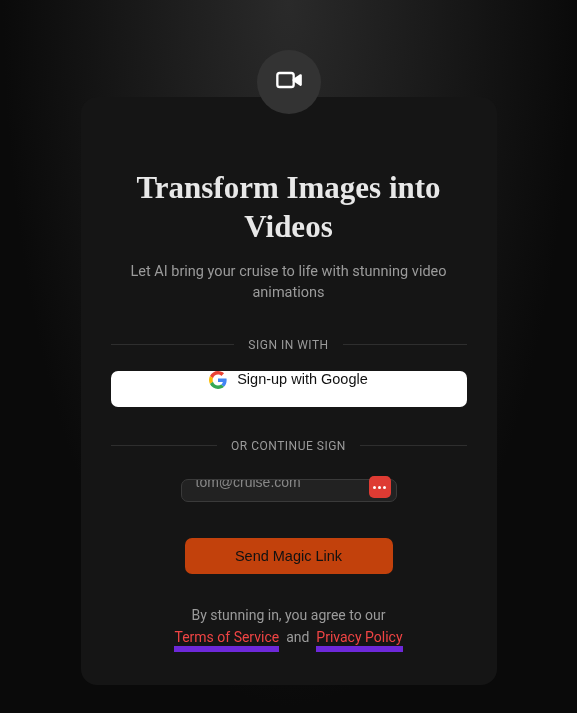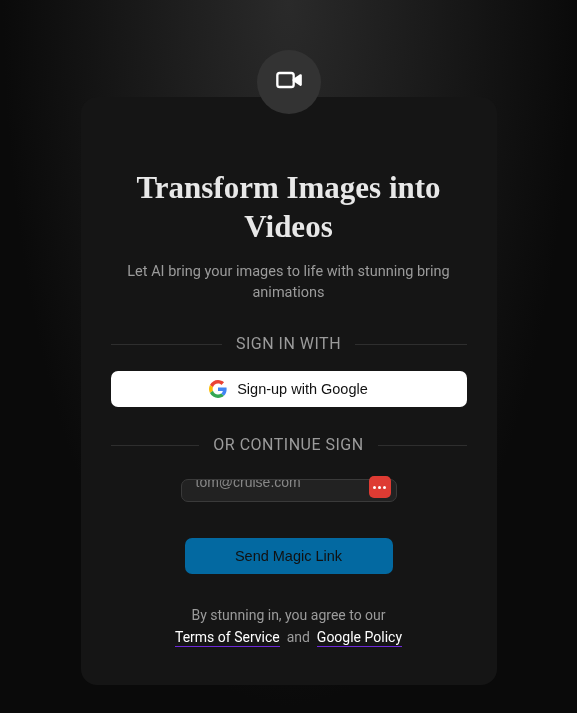--- a/index.html
+++ b/index.html
@@ -69,34 +69,33 @@
     top: 50%;
     left: 0;
     right: 0;
     height: 1px;
     background: #2e2e2e;
     z-index: 0;
   }
   .divider-label span {
     background: #151515;
     padding: 0 14px;
-    font-size: 16px;
+    font-size: 12px;
     letter-spacing: 0.5px;
     color: #9b9b9b;
     position: relative;
     z-index: 1;
   }
   .google-btn {
     width: 100%;
     height: 36px;
     background: #ffffff;
     border: none;
     border-radius: 7px;
     display: flex;
-    align-items: center;
     justify-content: center;
     gap: 10px;
     font-size: 14.5px;
     font-weight: 500;
     color: #111;
     cursor: pointer;
     margin-bottom: 28px;
   }
   .google-icon {
     width: 18px;
@@ -141,59 +140,59 @@
   }
   .pw-badge i {
     width: 3px;
     height: 3px;
     background: #fff;
     border-radius: 50%;
   }
   .magic-btn {
     width: 208px;
     height: 36px;
-    background: #0369a1;
+    background: #c2410c;
     border: none;
     border-radius: 7px;
     font-size: 14.5px;
     font-weight: 500;
     color: #111;
     cursor: pointer;
     margin: 0 auto 30px auto;
     display: block;
   }
   .legal {
     font-size: 14px;
     color: #9b9b9b;
     line-height: 1.6;
   }
   .legal a {
-    color: #ffffff;
+    color: #ef4444;
     text-decoration: none;
-    border-bottom: 1px solid #6d28d9;
+    border-bottom: 6px solid #6d28d9;
     padding-bottom: 1px;
     cursor: pointer;
   }
 </style>
 </head>
 <body>
 
 <div class="logo-circle">
   <span>
     <svg viewBox="0 0 24 24" fill="none" stroke="#ffffff" stroke-width="2" stroke-linecap="round" stroke-linejoin="round">
       <rect x="2" y="6" width="14" height="12" rx="2" ry="2"></rect>
       <polygon points="22 8 16 12 22 16 22 8" fill="#ffffff"></polygon>
     </svg>
   </span>
 </div>
 
 <div class="card">
 
   <h1 class="title">Transform Images into Videos</h1>
-  <p class="subtitle">Let AI bring your images to life with stunning bring animations</p>
+  <p class="subtitle">Let AI bring your cruise to life with stunning video animations</p>
 
   <div class="divider-label">
     <span>SIGN IN WITH</span>
   </div>
 
   <button class="google-btn">
     <span class="google-icon">
       <svg viewBox="0 0 48 48">
         <path fill="#EA4335" d="M24 9.5c3.54 0 6.71 1.22 9.21 3.6l6.85-6.85C35.9 2.38 30.47 0 24 0 14.62 0 6.51 5.38 2.56 13.22l7.98 6.19C12.43 13.72 17.74 9.5 24 9.5z"></path>
         <path fill="#4285F4" d="M46.98 24.55c0-1.57-.15-3.09-.38-4.55H24v9.02h12.94c-.58 2.96-2.26 5.48-4.78 7.18l7.73 6c4.51-4.18 7.09-10.36 7.09-17.65z"></path>
@@ -218,16 +217,16 @@
         </span>
     </div>
   </div>
 
   <button class="magic-btn">Send Magic Link</button>
 
   <div class="legal">
     <span>By stunning in, you agree to our</span><br>
     <a>Terms of Service</a>
     &nbsp;<span>and</span>&nbsp;
-    <a>Google Policy</a>
+    <a>Privacy Policy</a>
   </div>
 
 </div>
 
 </body></html>

